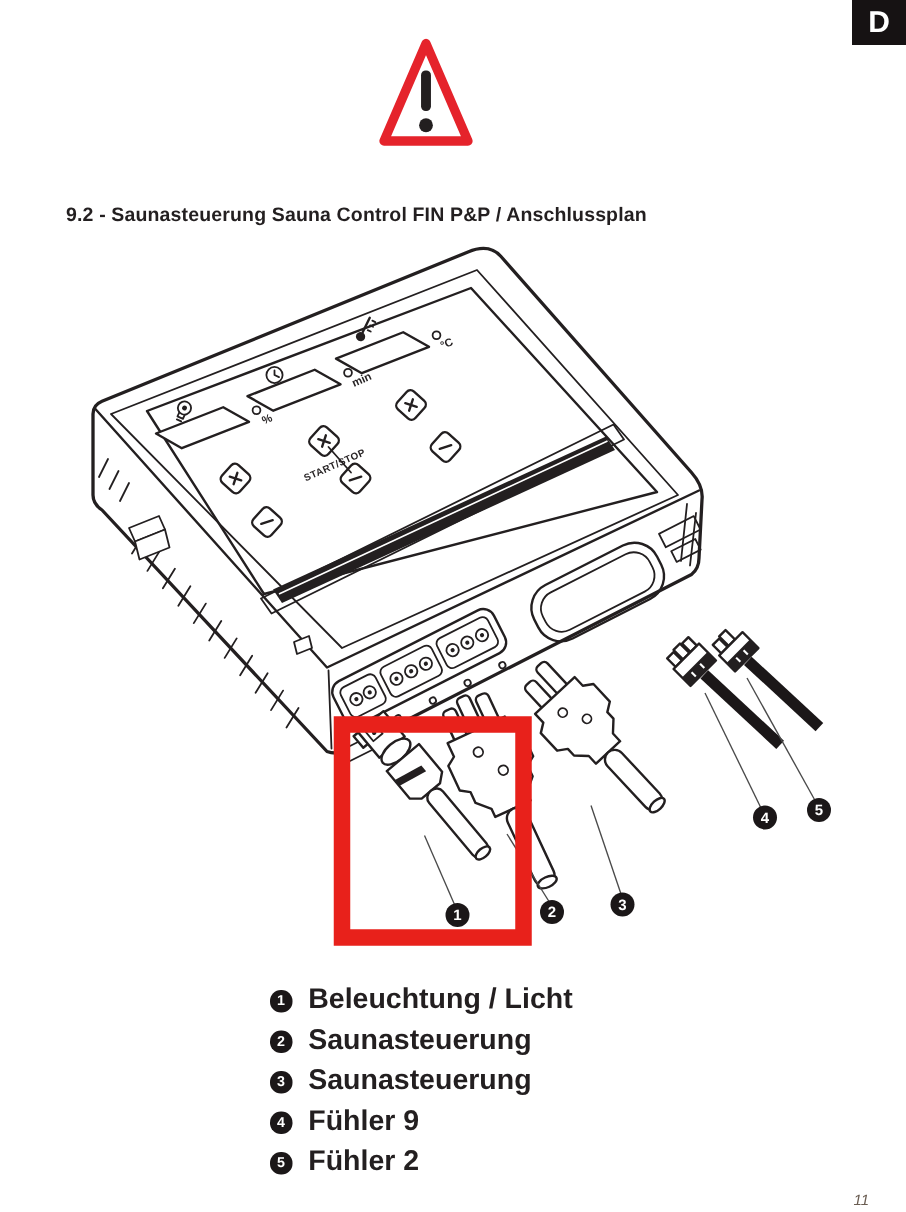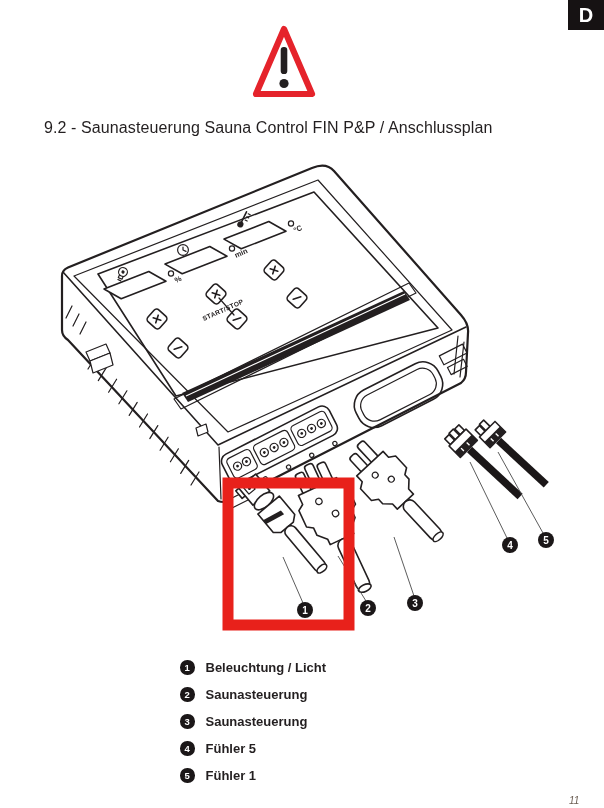--- a/index.html
+++ b/index.html
@@ -9,42 +9,42 @@
     font-family:"Liberation Sans", sans-serif;
   }
   .lang-badge{
     position:absolute;left:568px;top:0;width:36px;height:30px;
     background:#161213;color:#ffffff;
     font-size:20px;font-weight:bold;
     display:flex;align-items:center;justify-content:center;
   }
   .warn-wrap{position:absolute;left:250px;top:22px;width:68px;height:82px;}
   .heading{
-    position:absolute;left:44px;top:119px;
-    font-size:16px;font-weight:normal;letter-spacing:0.1px;white-space:nowrap;
+    position:absolute;left:44px;top:135px;
+    font-size:13px;font-weight:bold;letter-spacing:0.1px;white-space:nowrap;
   }
   .diagram{position:absolute;left:40px;top:155px;width:540px;height:500px;}
   svg{font-family:"Liberation Sans", sans-serif;}
   .ln{fill:none;stroke:#231f20;stroke-width:1.6;stroke-linejoin:round;stroke-linecap:round;}
   .wh{fill:#ffffff;stroke:#231f20;stroke-width:1.6;stroke-linejoin:round;stroke-linecap:round;}
   .thick{stroke-width:2.2;}
   .thin{stroke-width:1.2;}
   .blk{fill:#231f20;stroke:none;}
   .leader{stroke:#4a4a4a;stroke-width:0.9;fill:none;}
   .callout-circle{fill:#1b1718;stroke:none;}
   .callout-num{fill:#ffffff;font-size:10px;font-weight:bold;text-anchor:middle;}
   .panel-label{fill:#231f20;font-weight:bold;}
   .legend{position:absolute;left:180px;top:660px;}
   .legend-row{display:flex;align-items:center;margin-bottom:12.5px;height:14.5px;}
   .legend-badge{
     width:14.5px;height:14.5px;border-radius:50%;background:#1b1718;color:#fff;
     font-size:9.5px;font-weight:bold;display:flex;align-items:center;justify-content:center;
     margin-right:11px;flex:0 0 auto;
   }
-  .legend-label{font-size:13px;font-weight:bold;white-space:nowrap;}
+  .legend-label{font-size:19px;font-weight:bold;white-space:nowrap;}
   .page-num{position:absolute;left:569px;top:795px;font-size:10px;color:#6a5d52;font-style:italic;}
 </style>
 </head>
 <body>
 
 <div class="lang-badge">
   <span>D</span>
 </div>
 
 <div class="warn-wrap">
@@ -273,21 +273,21 @@
   <div class="legend-row">
     <span class="legend-badge">2</span>
     <span class="legend-label">Saunasteuerung</span>
   </div>
   <div class="legend-row">
     <span class="legend-badge">3</span>
     <span class="legend-label">Saunasteuerung</span>
   </div>
   <div class="legend-row">
     <span class="legend-badge">4</span>
-    <span class="legend-label">Fühler 5</span>
+    <span class="legend-label">Fühler 9</span>
   </div>
   <div class="legend-row">
     <span class="legend-badge">5</span>
-    <span class="legend-label">Fühler 1</span>
+    <span class="legend-label">Fühler 2</span>
   </div>
 </div>
 
 <div class="page-num">11</div>
 
 </body></html>

